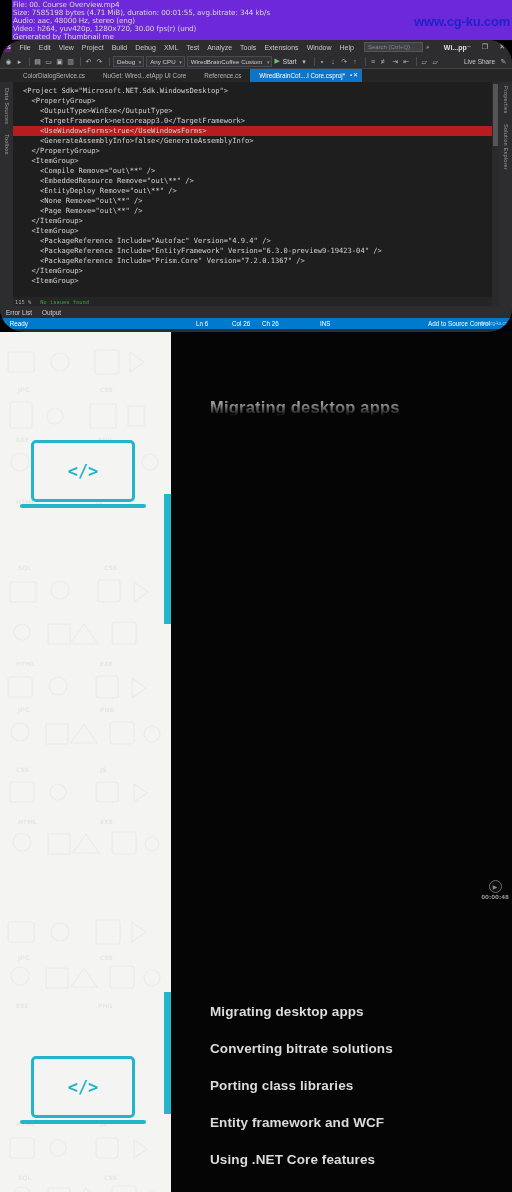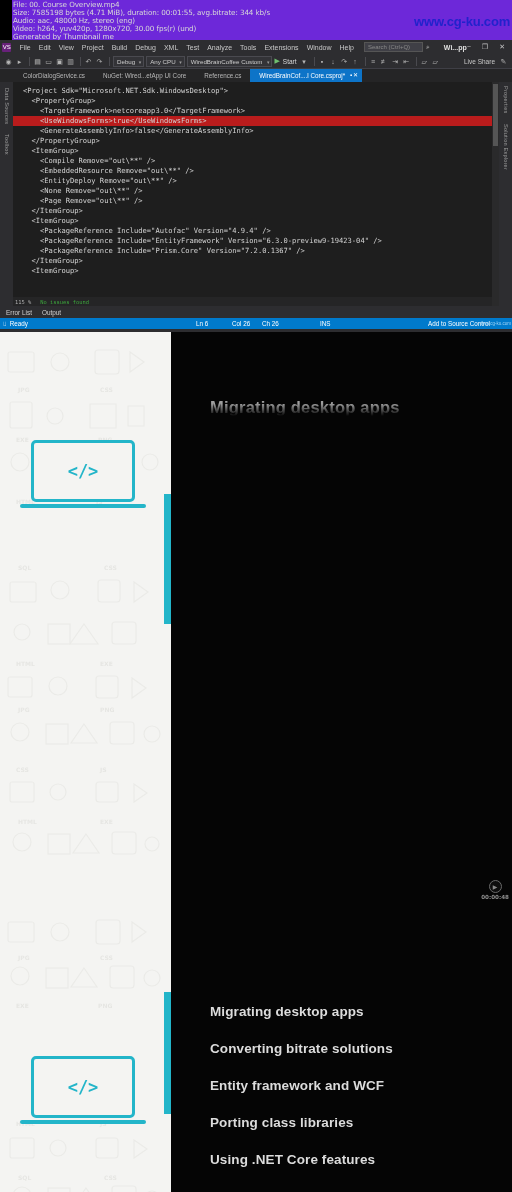--- a/index.html
+++ b/index.html
@@ -27,20 +27,21 @@
     color: #2222cc; font-weight: bold; font-size: 13px;
     font-family: "Liberation Sans", sans-serif;
     letter-spacing: -0.2px;
   }
 
   
   .vs {
     position: absolute; top: 40px; left: 0; width: 512px; height: 292px;
     background: #2d2d30; color: #d0d0d0; overflow: hidden;
     font-family: "Liberation Sans", sans-serif;
+    border-radius: 24px;
   }
   .vs-menubar {
     display: flex; align-items: center; height: 14px;
     background: #2d2d30; font-size: 7px; color: #c8c8c8;
     padding-left: 2px; white-space: nowrap;
   }
   .vs-logo {
     width: 10px; height: 9px; background: #68217a; color: #fff;
     font-size: 6px; text-align: center; line-height: 9px; margin-right: 4px;
     border-radius: 1px;
@@ -266,20 +267,21 @@
 
     <div class="vs-body">
       <div class="vs-leftrail">
         <span class="rail-txt">Data Sources</span>
         <span class="rail-txt">Toolbox</span>
       </div>
 
       <div class="vs-editor">
         <div class="ln">&lt;Project Sdk="Microsoft.NET.Sdk.WindowsDesktop"&gt;</div>
         <div class="ln">  &lt;PropertyGroup&gt;</div>
+        <div class="ln">    &lt;OutputType&gt;WinExe&lt;/OutputType&gt;</div>
         <div class="ln">    &lt;TargetFramework&gt;netcoreapp3.0&lt;/TargetFramework&gt;</div>
         <div class="ln hl">    &lt;UseWindowsForms&gt;true&lt;/UseWindowsForms&gt;</div>
         <div class="ln">    &lt;GenerateAssemblyInfo&gt;false&lt;/GenerateAssemblyInfo&gt;</div>
         <div class="ln">  &lt;/PropertyGroup&gt;</div>
         <div class="ln">  &lt;ItemGroup&gt;</div>
         <div class="ln">    &lt;Compile Remove="out\**" /&gt;</div>
         <div class="ln">    &lt;EmbeddedResource Remove="out\**" /&gt;</div>
         <div class="ln">    &lt;EntityDeploy Remove="out\**" /&gt;</div>
         <div class="ln">    &lt;None Remove="out\**" /&gt;</div>
         <div class="ln">    &lt;Page Remove="out\**" /&gt;</div>
@@ -440,21 +442,21 @@
       <div class="laptop" style="top:152px;">
         <span>&lt;/&gt;</span>
       </div>
       <div class="laptop-base" style="top:216px;"></div>
     </div>
 
     <div class="cell c4">
       <ul class="bullets">
         <li>Migrating desktop apps</li>
         <li>Converting bitrate solutions</li>
+        <li>Porting class libraries</li>
         <li>Entity framework and WCF</li>
-        <li>Porting class libraries</li>
         <li>Using .NET Core features</li>
       </ul>
 
     </div>
 
   </div>
 </div>
 
 </body></html>

